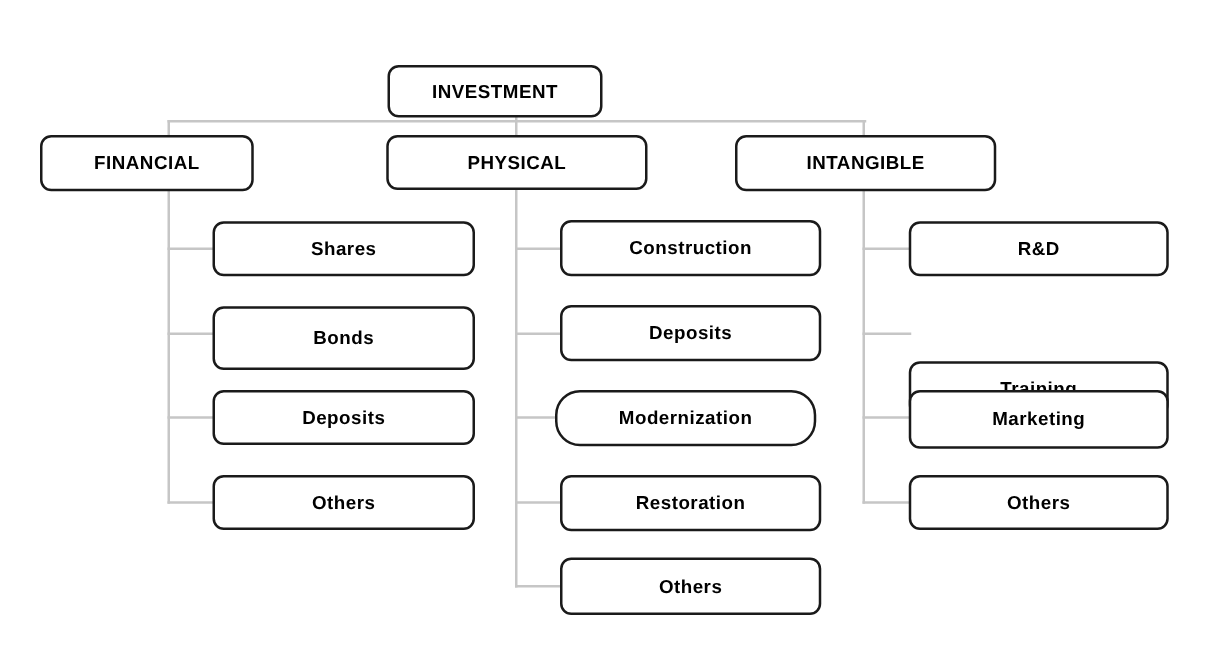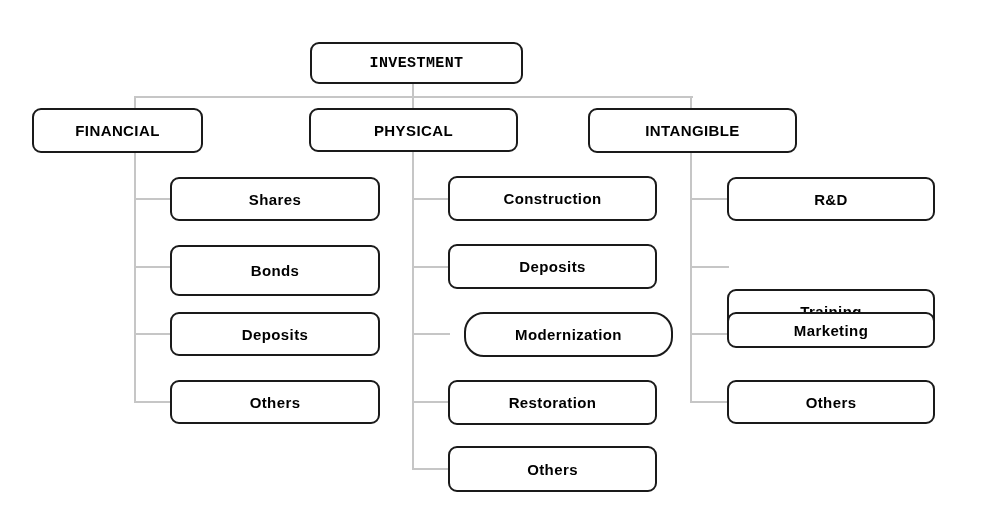--- a/index.html
+++ b/index.html
@@ -58,35 +58,35 @@
   <div class="line h" style="left:412px; top:266px; width:38px;"></div>
   <div class="line h" style="left:412px; top:333px; width:38px;"></div>
   <div class="line h" style="left:412px; top:401px; width:38px;"></div>
   <div class="line h" style="left:412px; top:468px; width:38px;"></div>
 
   <div class="line h" style="left:690px; top:198px; width:39px;"></div>
   <div class="line h" style="left:690px; top:266px; width:39px;"></div>
   <div class="line h" style="left:690px; top:333px; width:39px;"></div>
   <div class="line h" style="left:690px; top:401px; width:39px;"></div>
 
-  <div class="node" style="left:310px; top:42px; width:213px; height:42px;font-family:Liberation Mono, monospace;">INVESTMENT</div>
+  <div class="node" style="left:310px; top:52px; width:172px; height:42px;">INVESTMENT</div>
 
   <div class="node" style="left:32px; top:108px; width:171px; height:45px;">FINANCIAL</div>
   <div class="node" style="left:309px; top:108px; width:209px; height:44px;">PHYSICAL</div>
   <div class="node" style="left:588px; top:108px; width:209px; height:45px;">INTANGIBLE</div>
 
   <div class="node" style="left:170px; top:177px; width:210px; height:44px;">Shares</div>
   <div class="node" style="left:170px; top:245px; width:210px; height:51px;">Bonds</div>
   <div class="node" style="left:170px; top:312px; width:210px; height:44px;">Deposits</div>
   <div class="node" style="left:170px; top:380px; width:210px; height:44px;">Others</div>
 
   <div class="node" style="left:448px; top:176px; width:209px; height:45px;">Construction</div>
   <div class="node" style="left:448px; top:244px; width:209px; height:45px;">Deposits</div>
-  <div class="node" style="left:464px; top:312px; width:209px; height:45px;border-radius:20px;">Modernization</div>
+  <div class="node" style="left:444px; top:312px; width:209px; height:45px;border-radius:20px;">Modernization</div>
   <div class="node" style="left:448px; top:380px; width:209px; height:45px;">Restoration</div>
   <div class="node" style="left:448px; top:446px; width:209px; height:46px;">Others</div>
 
   <div class="node" style="left:727px; top:177px; width:208px; height:44px;">R&amp;D</div>
   <div class="node" style="left:727px; top:245px; width:208px; height:44px;margin-top:44px;">Training</div>
-  <div class="node" style="left:727px; top:312px; width:208px; height:36px;">Marketing</div>
+  <div class="node" style="left:727px; top:312px; width:208px; height:47px;">Marketing</div>
   <div class="node" style="left:727px; top:380px; width:208px; height:44px;">Others</div>
 
 </div>
 
 </body></html>

